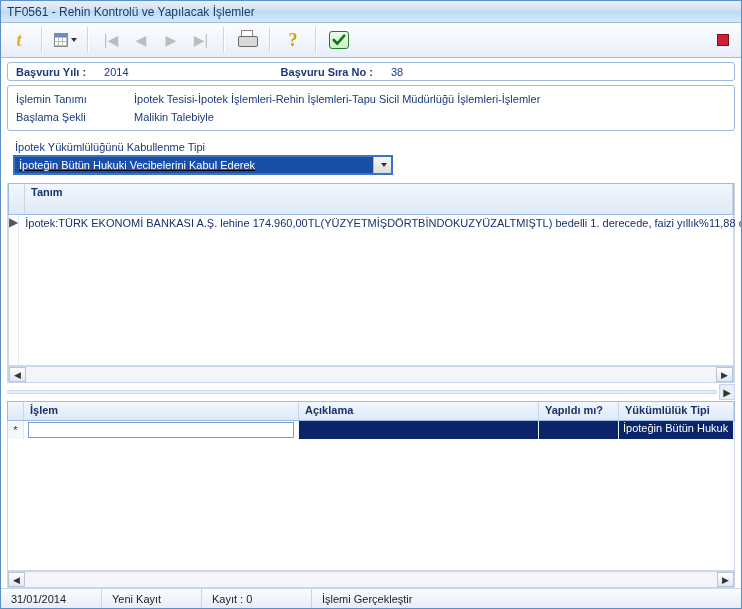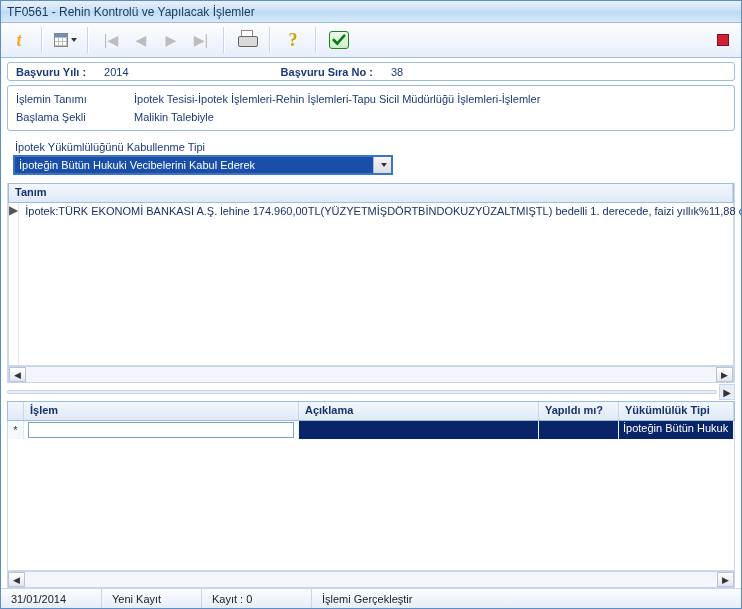--- a/index.html
+++ b/index.html
@@ -43,28 +43,28 @@
   .bar-appref .val { color:#1a3a7a;margin-left:12px; }
   .bar-appref .sp { width:140px; }
 
   .panel { border:1px solid #9cbde0; border-radius:3px; background:#fff; padding:4px 8px; }
   .formrow { display:flex; align-items:center; gap:8px; line-height:18px;}
   .formrow .fl { width:110px; color:#1a3a7a;}
   .formrow .fv { color:#1a3a7a; }
 
   .combo-block { padding: 2px 6px 4px 6px; }
   .combo-label { color:#1a3a7a; margin: 4px 0 2px 2px; }
-  .combo { display:flex; width:380px; height:20px; border:2px solid #3a75c4; }
+  .combo { display:flex; width:380px; height:20px; border:2px solid #3a75c4;text-decoration:underline; }
   .combo input { flex:1; border:none; outline:none; padding:0 4px; background:#1a4ea8; color:#fff; font-size:11px;}
   .combo input::selection{ background:#1a4ea8; color:#fff;}
   .combo .cbtn { width:18px; background:linear-gradient(#f7f7f7,#dcdcdc); border-left:1px solid #9cbde0; display:flex;align-items:center;justify-content:center; cursor:pointer;}
   .combo .cbtn .dd-caret{border-top-color:#333;}
 
   .grid-wrap { flex:1; display:flex; flex-direction:column; min-height:90px; border-left:1px solid #cfd8e6; border-right:1px solid #cfd8e6; }
-  .grid-head { display:flex; height:20px; background:linear-gradient(#f3f7fd,#dfe9f7); border:1px solid #9cbde0;flex-direction:column; }
+  .grid-head { display:flex; height:32px; background:linear-gradient(#f3f7fd,#dfe9f7); border:1px solid #9cbde0; }
   .grid-head .gh { padding:2px 6px; color:#18316b; font-weight:bold; border-right:1px solid #c7d6ea;}
   .grid-head .gh.rowhead{width:16px;padding:0;}
   .grid-body { flex:1; background:#fff; border:1px solid #cfd8e6; border-top:none; position:relative; display:flex;}
   .grid-body .rowhead { width:16px; background:#fff; display:flex; align-items:flex-start; justify-content:center; color:#555; font-size:12px; border-right:1px solid #e2e8f2;}
   .grid-body .cells { flex:1; display:flex; }
   .grid-body .cell { padding:2px 6px; color:#18316b; border-right:1px solid #eef2f9; overflow:hidden; white-space:nowrap; text-overflow:ellipsis;}
 
   .splitter { height:10px; display:flex; align-items:center; }
   .splitter .sline{flex:1;height:4px;background:#e8eef8;border:1px solid #c7d6ea;border-radius:2px;}
   .splitter .sarrow{width:16px;height:16px;margin-left:2px;display:flex;align-items:center;justify-content:center;font-size:10px;color:#333;background:#e8eef8;border:1px solid #c7d6ea;}

